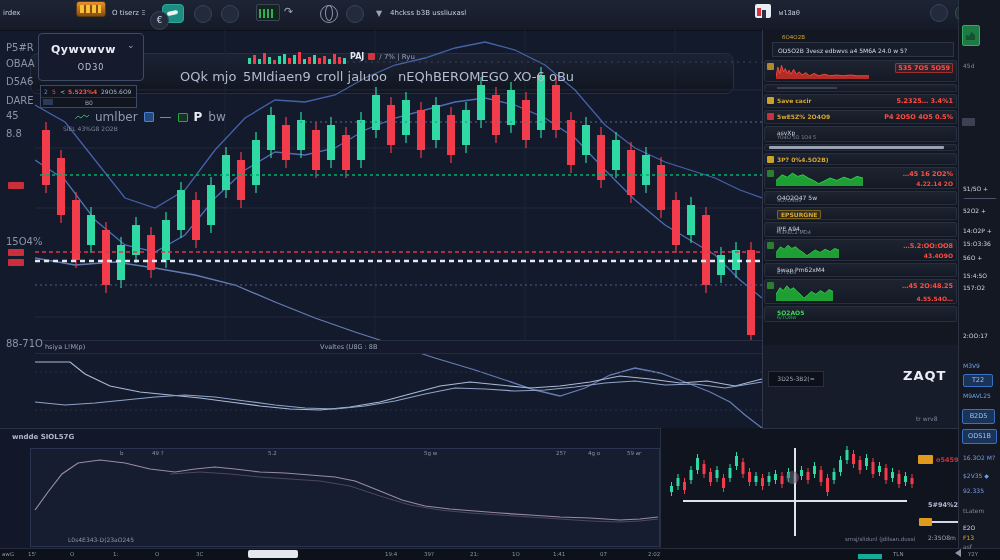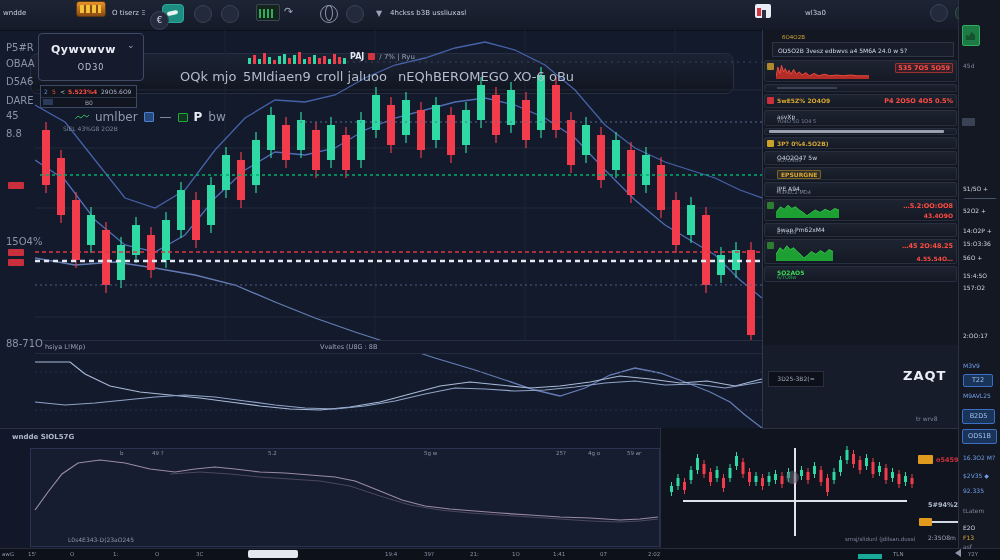--- a/index.html
+++ b/index.html
@@ -121,34 +121,34 @@
   .swoosh{font-size:11px;color:#9aa5ba;}
   .pin{font-size:8px;color:#9aa5ba;}
   .plus{font-size:13px;color:#cfd6e4;font-weight:bold;}
 </style>
 </head>
 <body>
 
 <div id="stage">
 
   <div id="toolbar" class="abs">
-    <div class="abs tb-text nw" style="left:3px;">wndde</div>
+    <div class="abs tb-text nw" style="left:3px;">irdex</div>
     <div class="abs" id="brand-logo"></div>
     <div class="abs tb-text nw" style="left:112px;">O tiserz Ξ</div>
     <div class="abs tb-icon teal-btn" style="left:162px;"></div>
     <div class="abs tb-icon circle-btn" style="left:194px;top:5px;"></div>
     <div class="abs tb-icon circle-btn" style="left:221px;top:5px;"></div>
     <div class="abs tb-icon green-thumb" style="left:256px;"></div>
     <div class="abs swoosh" style="left:284px;top:5px;">↷</div>
     <div class="abs tb-icon globe" style="left:320px;top:5px;"></div>
     <div class="abs tb-icon circle-btn" style="left:346px;top:5px;"></div>
     <div class="abs pin" style="left:376px;top:9px;">▼</div>
     <div class="abs tb-text nw" style="left:390px;">4hckss b3B ussliuxasl</div>
     <div class="abs tb-icon chart-icon" style="left:755px;"></div>
-    <div class="abs tb-text nw" style="left:805px;">wl3a0</div>
+    <div class="abs tb-text nw" style="left:779px;font-family:Liberation Mono, monospace;">wl3a0</div>
     <div class="abs tb-icon circle-btn" style="left:930px;top:4px;"></div>
     <div class="abs tb-icon circle-btn" style="left:955px;top:4px;background:#1c2f2a;border-color:#2e5a4a;"></div>
     <div class="abs plus" style="left:982px;top:4px;">+</div>
   </div>
 
   <div id="menubar" class="abs"></div>
   <div id="euro-logo" class="abs">€</div>
 
   <div id="left-axis" class="abs" style="left:0;top:30px;width:34px;height:400px;"></div>
 
@@ -448,34 +448,48 @@
         <svg width="93" height="16" viewBox="0 0 100 20" preserveAspectRatio="none" style="position: absolute; left: 11px; bottom: 2px;">
           <polygon points="0,17 2,5 4,13 6,3 8,11 10,7 12,13 14,9 16,14 19,8 22,14 25,11 28,15 32,12 36,16 41,13 46,16 52,14 58,16 65,15 72,16 80,15 88,16 100,16 100,20 0,20" fill="#c33028" opacity="0.9"></polygon>
           <polyline points="0,17 2,5 4,13 6,3 8,11 10,7 12,13 14,9 16,14 19,8 22,14 25,11 28,15 32,12 36,16 41,13 46,16 52,14 58,16 65,15 72,16 80,15 88,16 100,16" fill="none" stroke="#ff5040" stroke-width="1"></polyline>
         </svg>
         <span class="sb-v1 vbox">535 7O5 5O59</span>
       </div>
       <div class="sb-row" style="height: 6px;">
         <div style="position: absolute; left: 12px; top: 2px; width: 60px; height: 2px; background: rgb(58, 66, 84);"></div>
       </div>
       <div class="sb-row" style="height: 12px;">
+        <span class="sb-icon" style="background: rgb(201, 162, 39);"></span>
+        <span class="sb-label">5ave cacir</span>
+        <span class="sb-v1">5.2325… 3.4%1</span>
+      </div>
+      <div class="sb-row" style="height: 12px;">
         <span class="sb-icon" style="background: rgb(201, 48, 60);"></span>
         <span class="sb-label">5wE5Z% 2O4O9</span>
         <span class="sb-v1">P4 2O5O 4O5 0.5%</span>
       </div>
       <div class="sb-row" style="height: 14px;">
         <span class="sb-label" style="color: rgb(207, 214, 228); font-weight: normal;">asvXp</span>
         <span class="sb-sub">YO4O 5O 1O4 5</span>
       </div>
       <div class="sb-row" style="height: 5px;">
         <div style="position: absolute; left: 4px; top: 1px; right: 12px; height: 3px; background: rgb(154, 162, 178); border-radius: 1px;"></div>
       </div>
       <div class="sb-row" style="height: 10px;">
         <span class="sb-icon" style="background: rgb(201, 162, 39);"></span>
         <span class="sb-label">3P? 0%4.5O2B)</span>
+      </div>
+      <div class="sb-row" style="height: 20px;">
+        <span class="sb-icon" style="background: rgb(46, 125, 50);"></span>
+        <svg width="87" height="16" viewBox="0 0 100 20" preserveAspectRatio="none" style="position: absolute; left: 11px; bottom: 2px;">
+          <polygon points="0,13 7,6 13,9 19,4 25,8 31,6 37,10 43,13 49,17 55,14 62,10 70,13 78,9 86,12 93,8 100,10 100,20 0,20" fill="#1fae35" opacity="0.9"></polygon>
+          <polyline points="0,13 7,6 13,9 19,4 25,8 31,6 37,10 43,13 49,17 55,14 62,10 70,13 78,9 86,12 93,8 100,10" fill="none" stroke="#3ddb55" stroke-width="1"></polyline>
+        </svg>
+        <span class="sb-v1">…45 16 2O2%</span>
+        <span class="sb-v2">4.22.14 2O</span>
       </div>
       <div class="sb-row" style="height: 12px;">
         <span class="sb-label" style="color: rgb(207, 214, 228); font-weight: normal;">O4O2O47 5w</span>
         <span class="sb-sub">4O7O4O9</span>
       </div>
       <div class="sb-row" style="height: 11px;">
         <span class="sb-label" style="background: rgba(216, 168, 50, 0.12); border: 1px solid rgb(122, 98, 32); padding: 0px 3px; border-radius: 1px;">EPSURGNE</span>
       </div>
       <div class="sb-row" style="height: 13px;">
         <span class="sb-label" style="color: rgb(207, 214, 228); font-weight: normal;">JPE A94…</span>

